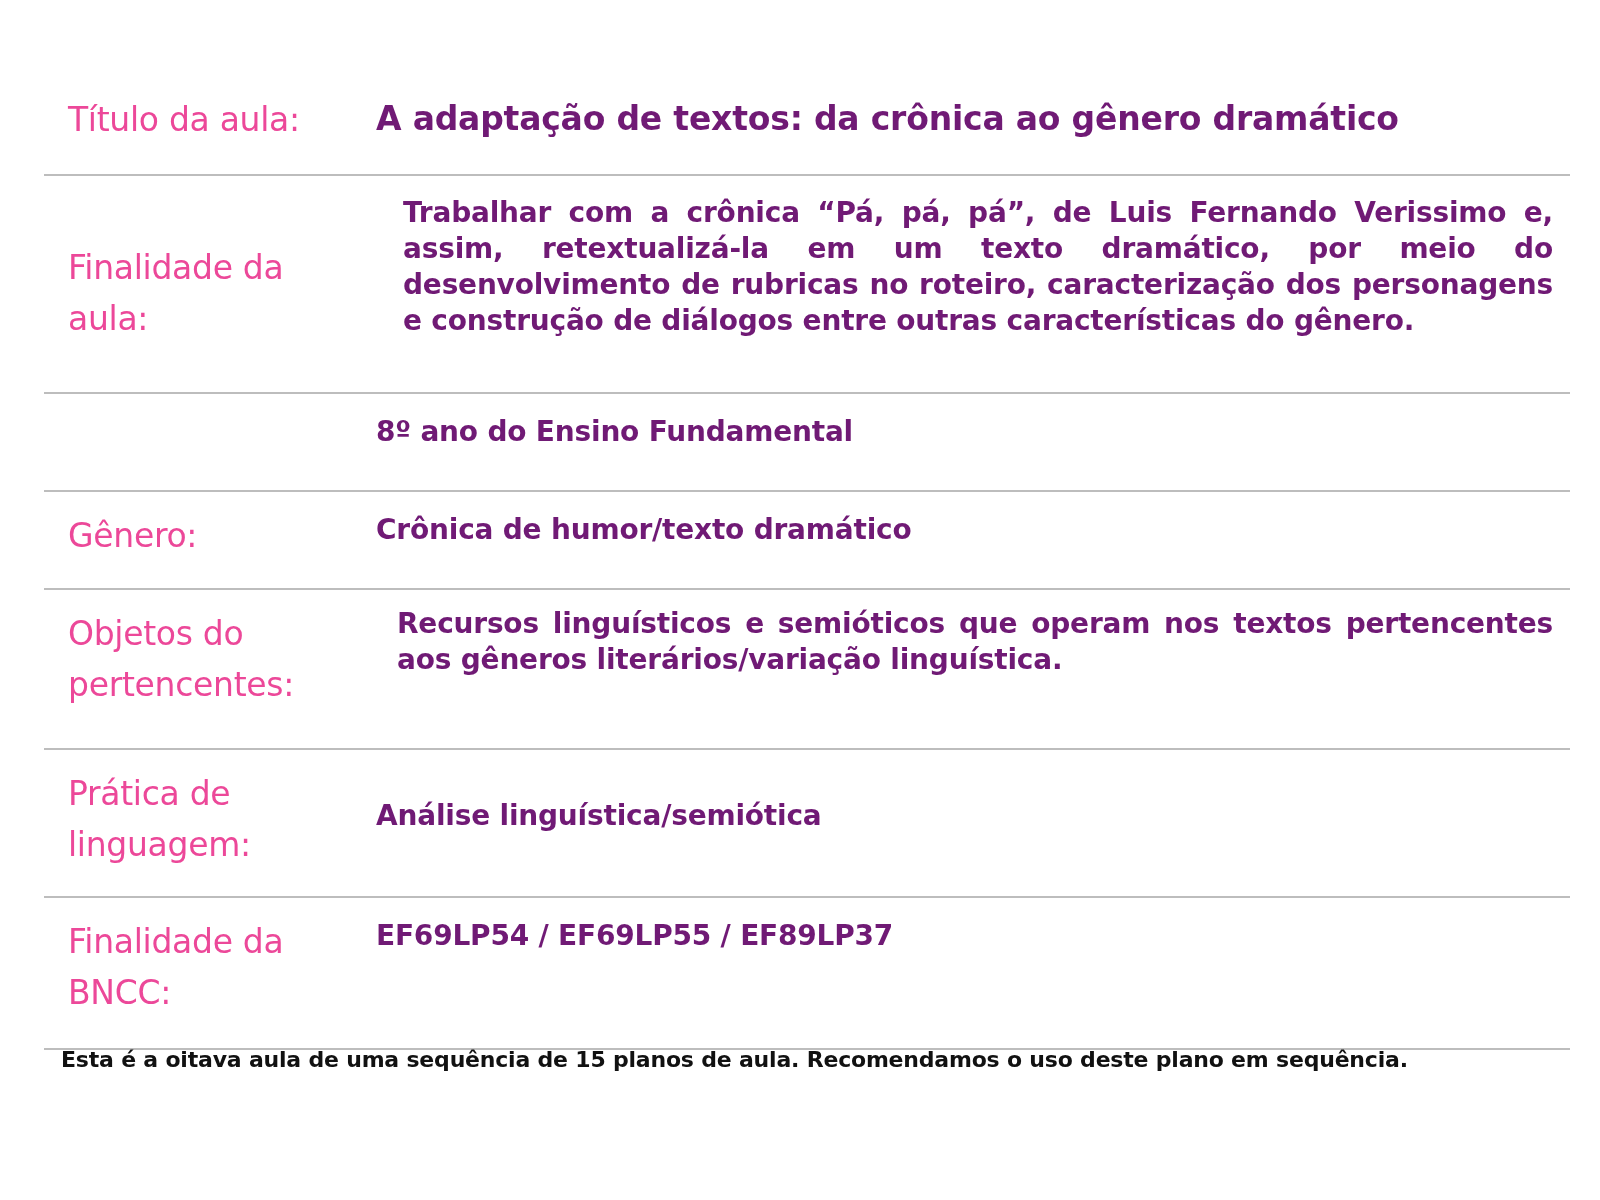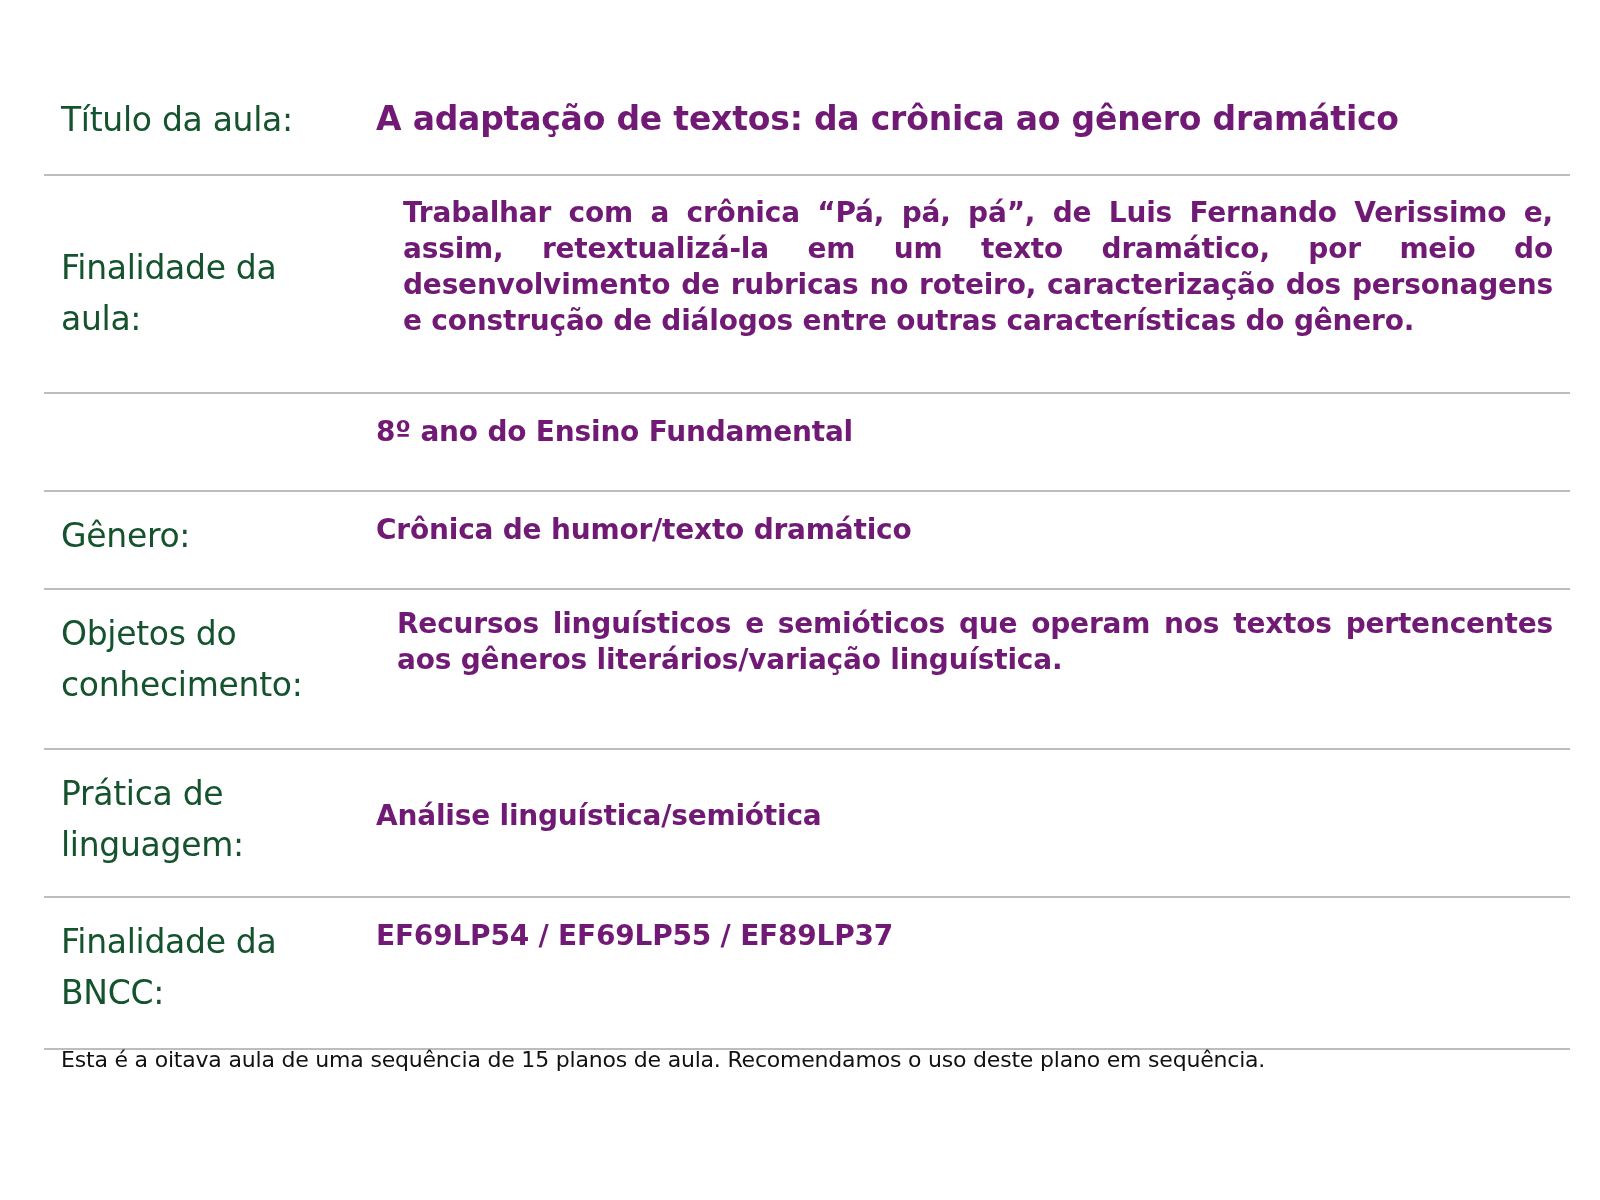--- a/index.html
+++ b/index.html
@@ -1,20 +1,20 @@
 <!DOCTYPE html>
 <html><head>
   <meta charset="utf-8">
   <style>
     html, body { margin: 0; padding: 0; background: #ffffff; }
     body { width: 1600px; height: 1200px; position: relative; overflow: hidden;
       font-family: "DejaVu Sans", "Liberation Sans", sans-serif; color: #111111; }
     .sheet { position: absolute; left: 44px; top: 70px; width: 1526px; }
     .row { position: relative; border-bottom: 2px solid #bdbdbd; }
-    .label { position: absolute; left: 17px; font-size: 33px; line-height: 51px; font-weight: 400; color: #14532d; width: 290px; letter-spacing: -0.3px; }
+    .label { position: absolute; left: 24px; font-size: 33px; line-height: 51px; font-weight: 400; color: #ec4899; width: 290px; letter-spacing: -0.3px; }
     .value { position: absolute; left: 332px; right: 17px; font-size: 28px; line-height: 36px; font-weight: 700; color: #701a75; text-align: justify; letter-spacing: -0.2px; }
     .r-title { height: 104px; }
     .r-title .label { top: 24px; }
     .r-title .value { top: 29px; font-size: 33px; line-height: 40px; }
     .r-fin { height: 216px; }
     .r-fin .label { top: 18px; margin-top: 48px; }
     .r-fin .value { top: 19px; margin-left: 27px; }
     .r-ano { height: 96px; }
     .r-ano .label { top: 18px; }
     .r-ano .value { top: 20px; }
@@ -23,21 +23,21 @@
     .r-gen .value { top: 20px; }
     .r-obj { height: 158px; }
     .r-obj .label { top: 18px; }
     .r-obj .value { top: 16px; margin-left: 21px; }
     .r-prat { height: 146px; }
     .r-prat .label { top: 18px; }
     .r-prat .value { top: 20px; margin-top: 28px; }
     .r-hab { height: 150px; }
     .r-hab .label { top: 18px; }
     .r-hab .value { top: 20px; }
-    .footnote { position: absolute; left: 61px; top: 1047px; font-size: 22px; font-weight: 400; color: #111111; letter-spacing: -0.2px; }
+    .footnote { position: absolute; left: 61px; top: 1047px; font-size: 22px; font-weight: 700; color: #111111; letter-spacing: -0.2px; }
   </style>
 </head>
 <body>
 
 <div class="sheet">
   <div class="row r-title">
     <div class="label">Título da aula:</div>
     <div class="value">A adaptação de textos: da crônica ao gênero dramático</div>
   </div>
   <div class="row r-fin">
@@ -45,21 +45,21 @@
     <div class="value">Trabalhar com a crônica “Pá, pá, pá”, de Luis Fernando Verissimo e, assim, retextualizá-la em um texto dramático, por meio do desenvolvimento de rubricas no roteiro, caracterização dos personagens e construção de diálogos entre outras características do gênero.</div>
   </div>
   <div class="row r-ano">
     <div class="value">8º ano do Ensino Fundamental</div>
   </div>
   <div class="row r-gen">
     <div class="label">Gênero:</div>
     <div class="value">Crônica de humor/texto dramático</div>
   </div>
   <div class="row r-obj">
-    <div class="label">Objetos do conhecimento:</div>
+    <div class="label">Objetos do pertencentes:</div>
     <div class="value">Recursos linguísticos e semióticos que operam nos textos pertencentes aos gêneros literários/variação linguística.</div>
   </div>
   <div class="row r-prat">
     <div class="label">Prática de linguagem:</div>
     <div class="value">Análise linguística/semiótica</div>
   </div>
   <div class="row r-hab">
     <div class="label">Finalidade da BNCC:</div>
     <div class="value">EF69LP54 / EF69LP55 / EF89LP37</div>
   </div>

